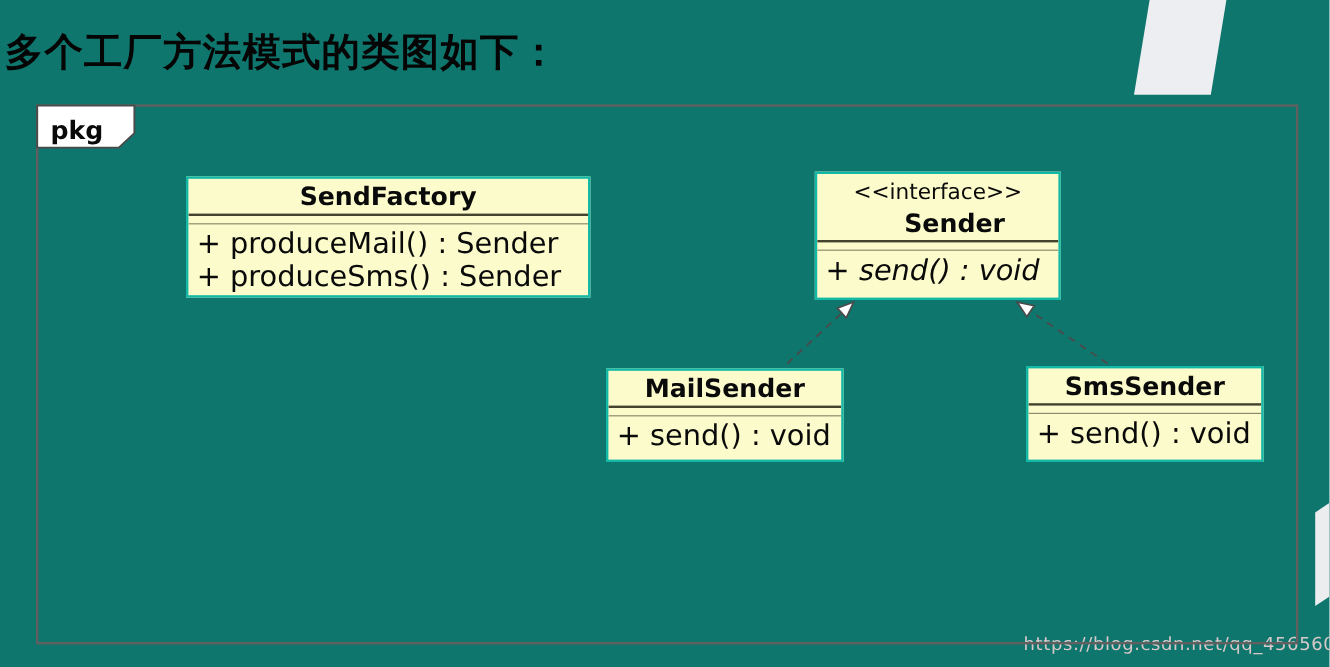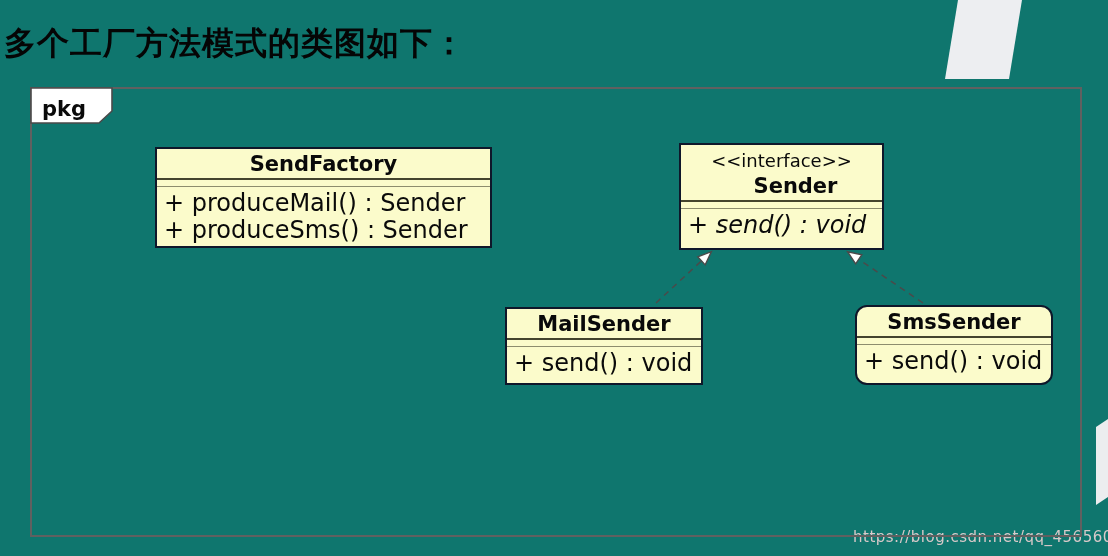--- a/index.html
+++ b/index.html
@@ -37,21 +37,21 @@
     position: absolute;
     left: 0; top: 0;
     width: 1108px; height: 556px;
     z-index: 2;
     pointer-events: none;
   }
   .uml-class {
     position: absolute;
     box-sizing: border-box;
     background: #fbfbcb;
-    border: 2px solid #0f172a;
+    border: 2px solid #14b8a6;
     z-index: 3;
     overflow: hidden;
   }
   .uml-title {
     text-align: center;
     font-weight: bold;
     font-size: 21px;
     line-height: 27px;
     padding-top: 2px;
     border-bottom: 2px solid #44442e;
@@ -126,21 +126,21 @@
   </div>
 
   <div class="uml-class" style="left:505px; top:307px; width:198px; height:78px;">
     <div class="uml-title">MailSender</div>
     <div class="uml-attrs"></div>
     <div class="uml-ops">
       <div>+ send() : void</div>
     </div>
   </div>
 
-  <div class="uml-class" style="left:855px; top:305px; width:198px; height:80px;border-radius:12px;">
+  <div class="uml-class" style="left:855px; top:305px; width:198px; height:80px;">
     <div class="uml-title">SmsSender</div>
     <div class="uml-attrs"></div>
     <div class="uml-ops">
       <div>+ send() : void</div>
     </div>
   </div>
 
 </div>
 
 </body></html>

